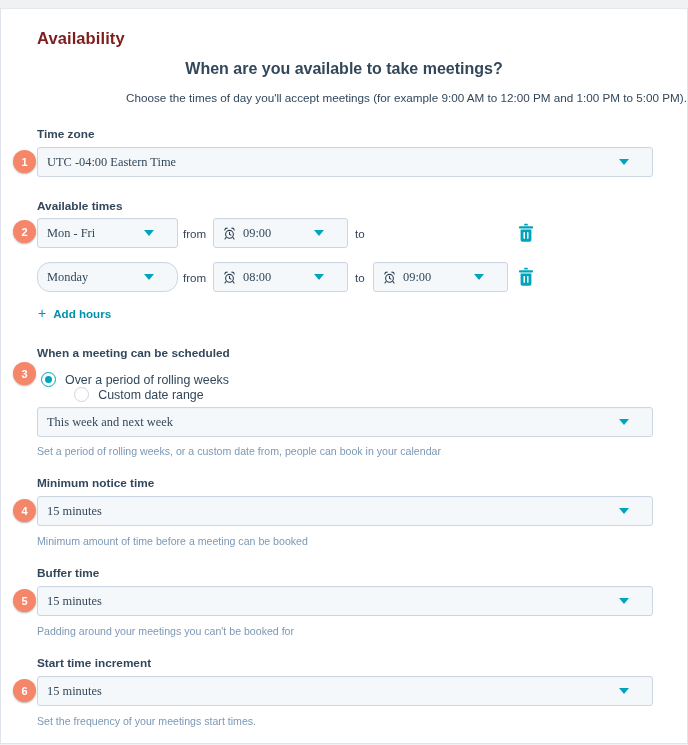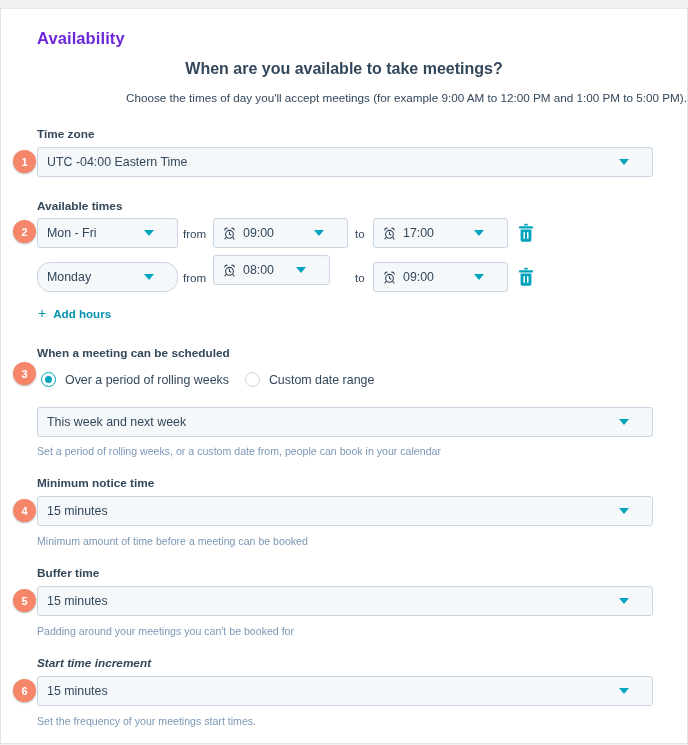--- a/index.html
+++ b/index.html
@@ -22,21 +22,21 @@
     width: 688px; height: 736px;
     background: #ffffff;
     border: 1px solid #dfe3eb;
     border-top-color: #e5e8ed;
   }
   .inner { position: relative; padding: 0; height: 100%; }
 
   
   .title {
     position: absolute; left: 36px; top: 20px;
-    font-size: 16.5px; font-weight: bold; color: #6d28d9;
+    font-size: 16.5px; font-weight: bold; color: #7f1d1d;
     letter-spacing: .1px;
   }
   .h-question {
     position: absolute; left: 0; right: 0; top: 51px;
     text-align: center;
     font-size: 16px; font-weight: bold; color: #33475b;
   }
   .subtitle {
     position: absolute; left: 0; right: 0; top: 82px;
     text-align: right;
@@ -59,36 +59,37 @@
     height: 30px;
     background: #f5f8fa;
     border: 1px solid #cbd6e2;
     border-radius: 3px;
     display: flex;
     align-items: center;
     padding: 0 21px 0 9px;
     font-size: 12.4px;
     color: #33475b;
     box-shadow: inset 0 1px 1px rgba(0,0,0,0.02);
+    font-family: Liberation Serif, serif;
   }
   .field .val { flex: 1 1 auto; white-space: nowrap; overflow: hidden; }
   .caret {
     flex: 0 0 auto;
     width: 0; height: 0;
     border-left: 5.5px solid transparent;
     border-right: 5.5px solid transparent;
     border-top: 6.5px solid #00a4bd;
     margin-left: 6px;
     margin-right: 2px;
   }
   .clock { flex: 0 0 auto; margin-right: 7px; display: block; }
   .trash { position: absolute; cursor: pointer; }
 
   
-  .radio-row { position: absolute; display: flex; align-items: center; }
+  .radio-row { position: absolute; display: flex; align-items: center; flex-direction: column; }
   .radio { display: flex; align-items: center; margin-right: 16px; cursor: pointer; }
   .ring {
     width: 15px; height: 15px; border-radius: 50%;
     border: 1.6px solid #cbd6e2; background: #fff;
     display: flex; align-items: center; justify-content: center;
     flex: 0 0 auto;
   }
   .ring.on { border-color: #00a4bd; }
   .dot { width: 7px; height: 7px; border-radius: 50%; background: #00a4bd; }
   .radio .rl { margin-left: 9px; font-size: 12.4px; color: #33475b; white-space: nowrap; }
@@ -153,52 +154,38 @@
             <path d="M20.8 5.6 A4.3 4.3 0 0 0 16.4 2.1"></path>
             <path d="M5.5 19.6 L3.6 22.2"></path>
             <path d="M18.5 19.6 L20.4 22.2"></path>
             <path d="M12 9.8 L12 13.5 L14.6 15"></path>
           </g>
         </svg>
         <span class="val">09:00</span>
         <span class="caret"></span>
       </div>
       <div class="word" style="position:absolute;left:354px;top:218px;">to</div>
-      <div class="field" style="left:372px;top:209px;width:135px;">
-        <svg class="clock" width="13" height="13" viewBox="0 0 24 24">
-          <g fill="none" stroke="#2e3f50" stroke-width="2" stroke-linecap="round">
-            <circle cx="12" cy="13.5" r="7.2" fill="none"></circle>
-            <path d="M3.2 5.6 A4.3 4.3 0 0 1 7.6 2.1"></path>
-            <path d="M20.8 5.6 A4.3 4.3 0 0 0 16.4 2.1"></path>
-            <path d="M5.5 19.6 L3.6 22.2"></path>
-            <path d="M18.5 19.6 L20.4 22.2"></path>
-            <path d="M12 9.8 L12 13.5 L14.6 15"></path>
-          </g>
-        </svg>
-        <span class="val">17:00</span>
-        <span class="caret"></span>
-      </div>
       <svg class="trash" style="left:516px;top:214px;" width="18" height="20" viewBox="0 0 20 22">
         <g fill="#00a4bd">
           <rect x="8" y="0.6" width="4" height="2.2" rx="0.6"></rect>
           <rect x="2.2" y="3.4" width="15.6" height="2.6" rx="0.8"></rect>
           <path d="M4 7.2 h12 v11.6 a2 2 0 0 1 -2 2 h-8 a2 2 0 0 1 -2 -2 z"></path>
         </g>
         <g fill="#ffffff">
           <rect x="7.2" y="10" width="1.7" height="7.4" rx="0.6"></rect>
           <rect x="11.1" y="10" width="1.7" height="7.4" rx="0.6"></rect>
         </g>
       </svg>
 
       <div class="field" style="left:36px;top:253px;width:141px;border-radius:13px;">
         <span class="val">Monday</span>
         <span class="caret"></span>
       </div>
       <div class="word" style="position:absolute;left:182px;top:262px;">from</div>
-      <div class="field" style="left:212px;top:246px;width:117px;">
+      <div class="field" style="left:212px;top:253px;width:135px;">
         <svg class="clock" width="13" height="13" viewBox="0 0 24 24">
           <g fill="none" stroke="#2e3f50" stroke-width="2" stroke-linecap="round">
             <circle cx="12" cy="13.5" r="7.2" fill="none"></circle>
             <path d="M3.2 5.6 A4.3 4.3 0 0 1 7.6 2.1"></path>
             <path d="M20.8 5.6 A4.3 4.3 0 0 0 16.4 2.1"></path>
             <path d="M5.5 19.6 L3.6 22.2"></path>
             <path d="M18.5 19.6 L20.4 22.2"></path>
             <path d="M12 9.8 L12 13.5 L14.6 15"></path>
           </g>
         </svg>
@@ -268,21 +255,21 @@
       <div class="help" style="position:absolute;left:36px;top:525px;">Minimum amount of time before a meeting can be booked</div>
 
       <div class="label" style="position:absolute;left:36px;top:557px;">Buffer time</div>
       <div class="badge" style="left:12px;top:580px;">5</div>
       <div class="field" style="left:36px;top:577px;width:616px;">
         <span class="val">15 minutes</span>
         <span class="caret"></span>
       </div>
       <div class="help" style="position:absolute;left:36px;top:615px;">Padding around your meetings you can't be booked for</div>
 
-      <div class="label" style="position:absolute;left:36px;top:647px;font-style:italic;">Start time increment</div>
+      <div class="label" style="position:absolute;left:36px;top:647px;">Start time increment</div>
       <div class="badge" style="left:12px;top:670px;">6</div>
       <div class="field" style="left:36px;top:667px;width:616px;">
         <span class="val">15 minutes</span>
         <span class="caret"></span>
       </div>
       <div class="help" style="position:absolute;left:36px;top:705px;">Set the frequency of your meetings start times.</div>
 
     </div>
   </div>
 </div>

